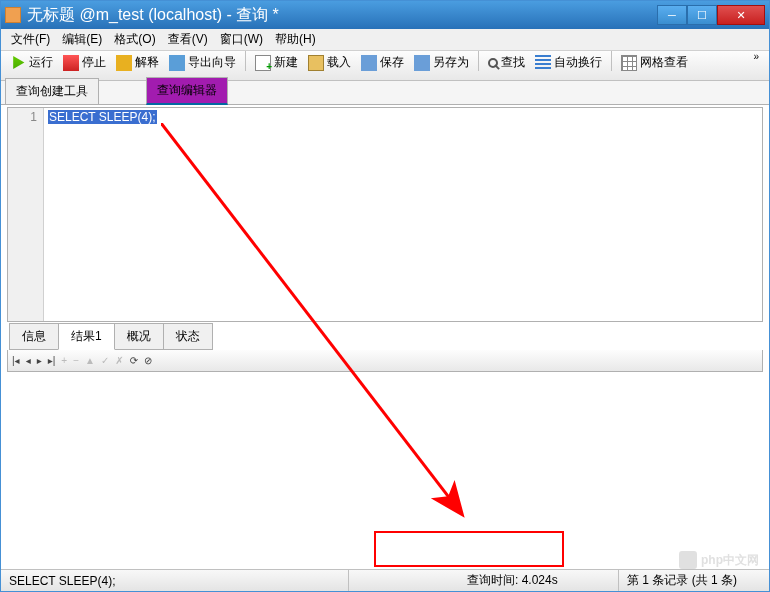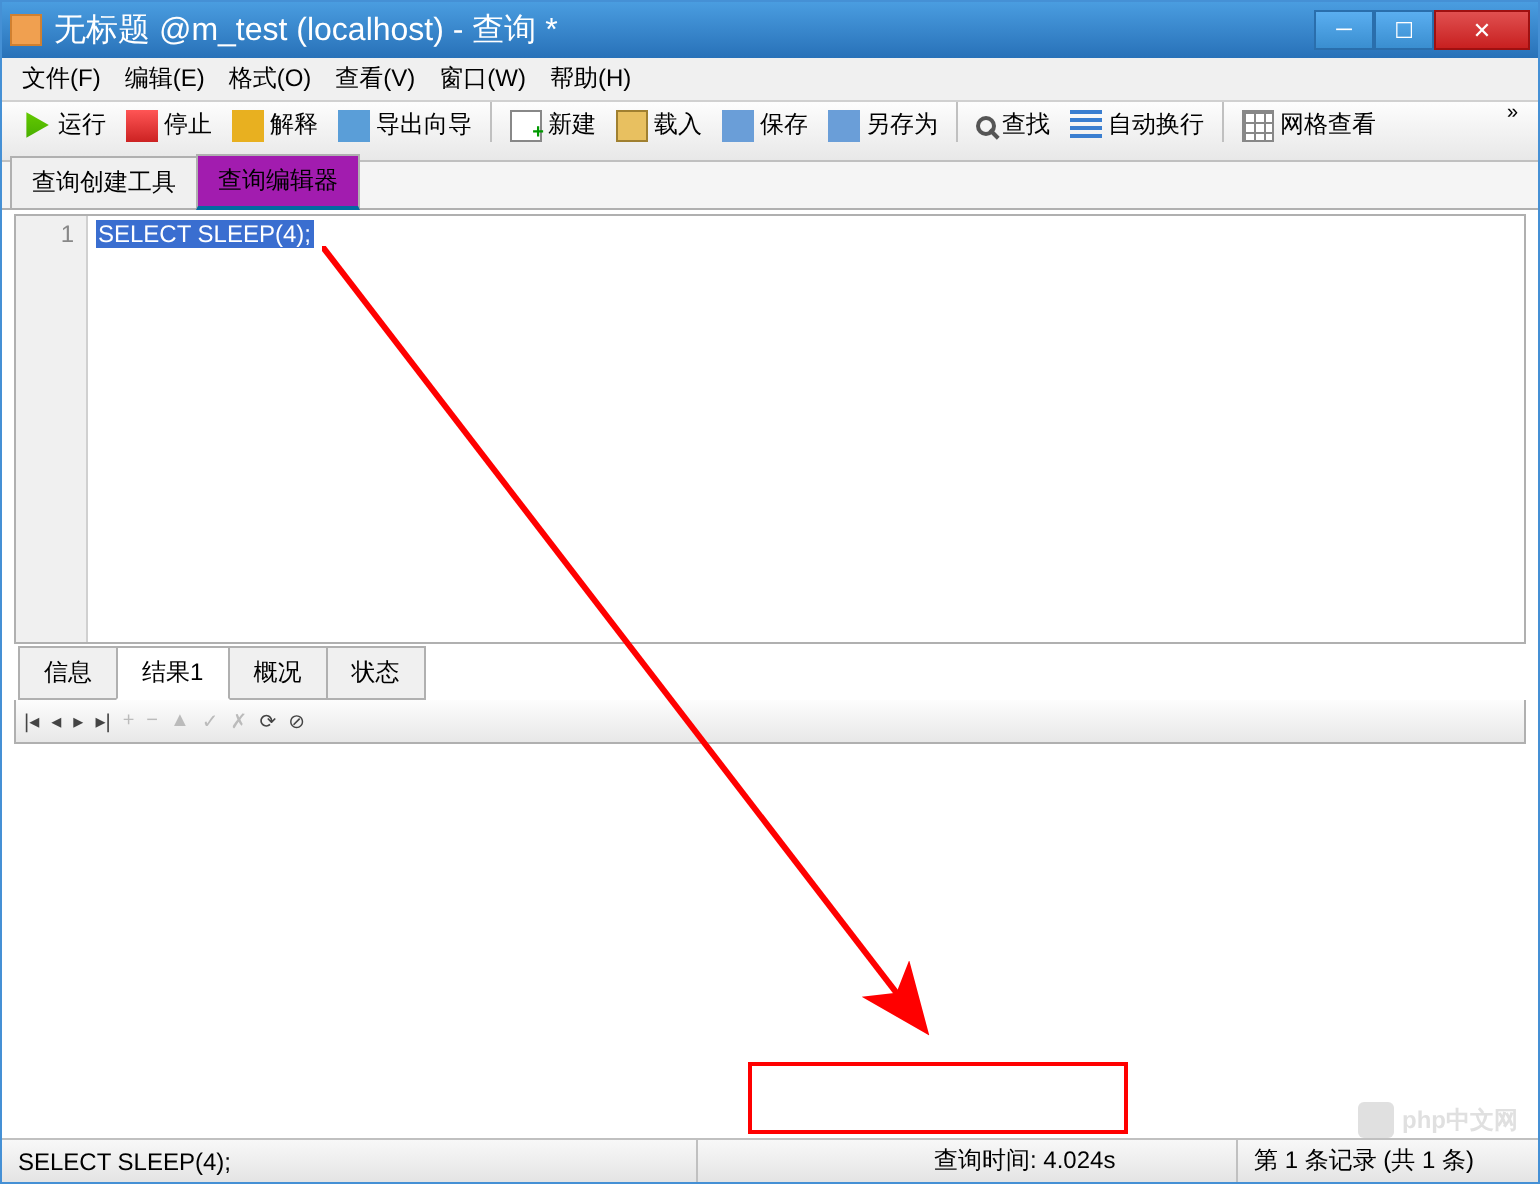--- a/index.html
+++ b/index.html
@@ -33,21 +33,21 @@
     .icon-new::after { content:"+"; position:absolute; right:-2px; bottom:-2px; color:#090; font-weight:bold; font-size:10px; }
     .icon-load { background: #e8c060; border: 1px solid #a08030; }
     .icon-save { background: #6a9ed8; }
     .icon-saveas { background: #6a9ed8; position:relative; }
     .icon-find { border: 2px solid #555; border-radius: 50%; width:10px; height:10px; position:relative; }
     .icon-find::after { content:""; position:absolute; width:6px; height:2px; background:#555; transform:rotate(45deg); bottom:-2px; right:-4px; }
     .icon-wrap { background: repeating-linear-gradient(#3a7ed0 0 2px, transparent 2px 4px); }
     .icon-grid { background: #fff; border:1px solid #888; background-image: linear-gradient(#888 1px, transparent 1px), linear-gradient(90deg, #888 1px, transparent 1px); background-size: 5px 5px; }
     
     
-    .tabrow { height: 24px; border-bottom: 1px solid #b0b0b0; display: flex; align-items: flex-end; padding-left: 4px; background: #f5f5f5; }
+    .tabrow { height: 24px; border-bottom: 1px solid #b0b0b0; display: flex; align-items: flex-end; padding-left: 4px; background: #f5f5f5; gap: 48px; }
     .tab { padding: 4px 10px; border: 1px solid #b0b0b0; border-bottom: none; background: #f0f0f0; margin-right: -1px; position: relative; cursor: default; }
     .tab.active { background: #a21caf; z-index: 1; border-bottom: 2px solid #0369a1; margin-bottom: -1px; }
     
     
     .editor-container { display: flex; height: 215px; border: 1px solid #b0b0b0; margin: 2px 6px 0 6px; background:#fff; }
     .gutter { width: 36px; background: #f0f0f0; border-right: 1px solid #d0d0d0; text-align: right; padding: 2px 6px 0 0; font-family: Consolas, monospace; color: #888; }
     .editor-body { flex: 1; padding: 2px 4px; font-family: Consolas, monospace; position: relative; }
     .sql-selected { background: #3a6ed0; color: #fff; padding: 0 1px; }
     
     

